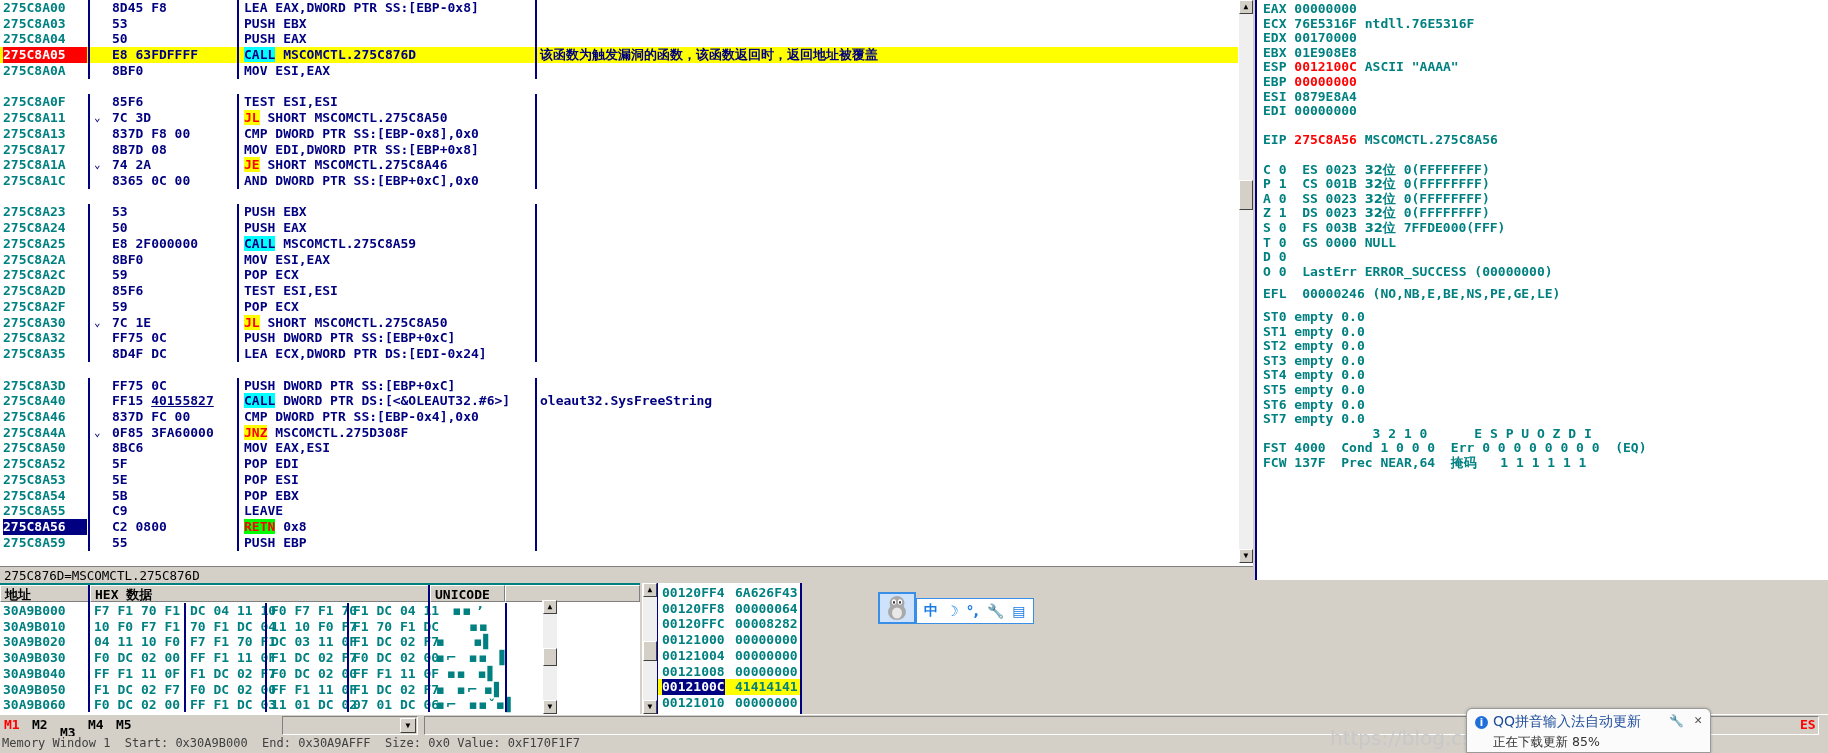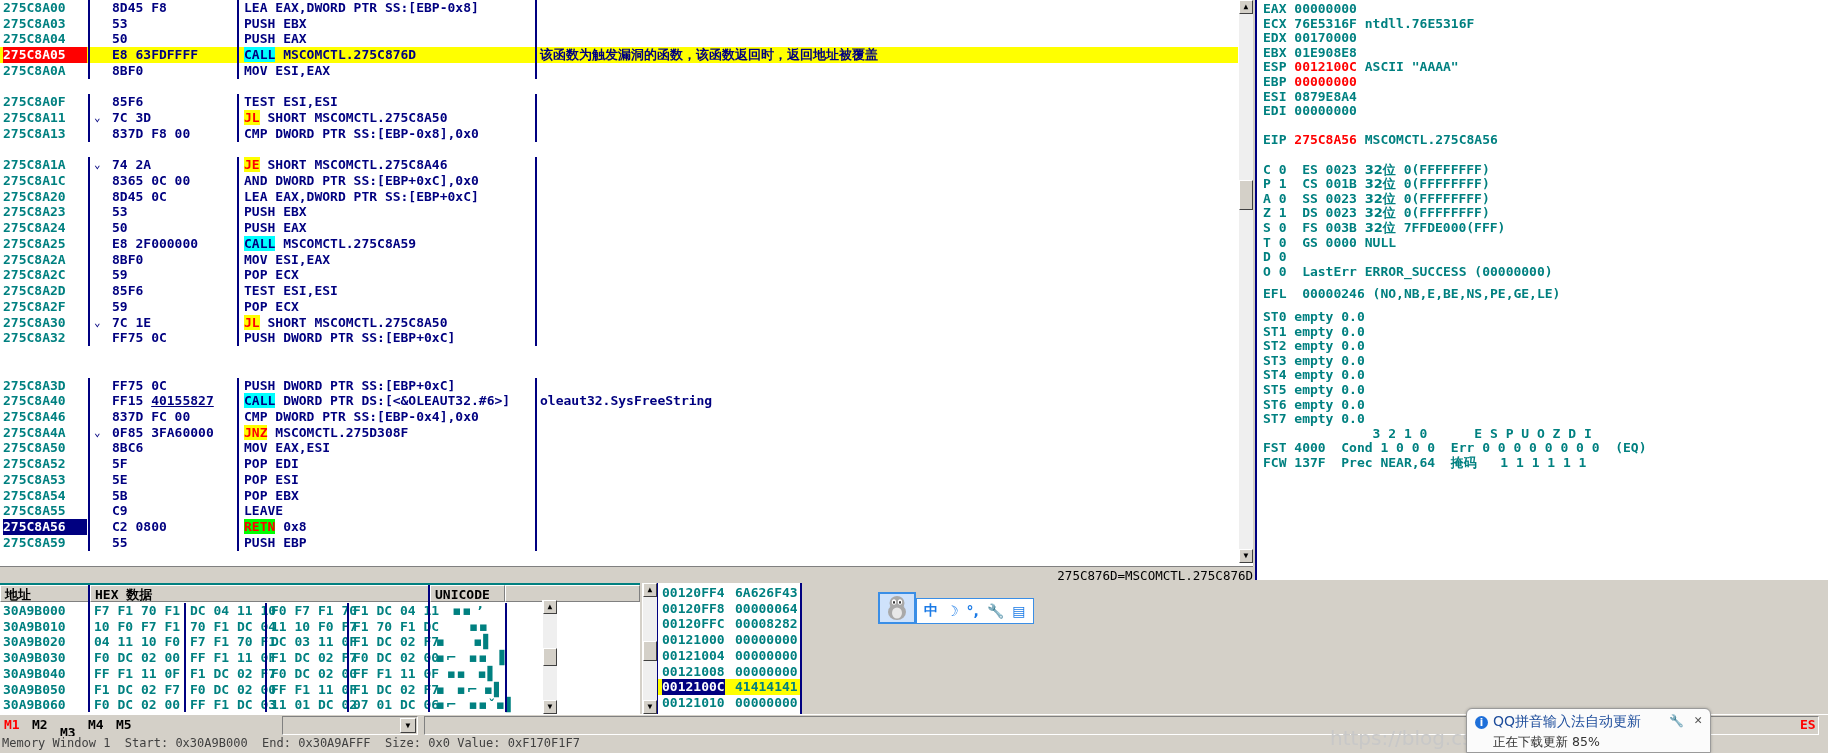--- a/index.html
+++ b/index.html
@@ -56,24 +56,23 @@
   .sbthumb{
     position:absolute;left:0;width:14px;background:#d4d0c8;
     border-top:1px solid #fff;border-left:1px solid #fff;
     border-right:1px solid #404040;border-bottom:1px solid #404040;
     box-sizing:border-box;
   }
 
   
   #disasm-status{
     position:absolute;left:0;top:566px;width:1253px;height:17px;
-    background:#d4d0c8;color:#000;font-size:12.5px;line-height:17px;padding-left:19px;
+    background:#d4d0c8;color:#000;font-size:12.5px;line-height:17px;padding-left:4px;
     white-space:pre;box-sizing:border-box;
     border-top:1px solid #808080;
-    text-align:right;
   }
 
   
   #reg-pane{
     position:absolute;left:1255px;top:0;width:573px;height:580px;background:#ffffff;
   }
   #reg-pane .edge{position:absolute;left:0;top:0;bottom:0;width:2px;background:#000080;}
   .rline{
     position:absolute;left:8px;white-space:pre;color:#008080;font-weight:bold;font-size:13px;
     line-height:14.6px;
@@ -195,32 +194,33 @@
 <div id="disasm-pane">
   <div id="disasm-list">
       <div class="drow" style="position: absolute; left: 0px; right: 0px; top: 0px;"><span class="d-addr">275C8A00</span><span class="d-sep1"></span><span class="d-hex">8D45 F8</span><span class="d-sep2"></span><span class="d-asm">LEA EAX,DWORD PTR SS:[EBP-0x8]</span><span class="d-sep3"></span></div>
       <div class="drow" style="position: absolute; left: 0px; right: 0px; top: 15.73px;"><span class="d-addr">275C8A03</span><span class="d-sep1"></span><span class="d-hex">53</span><span class="d-sep2"></span><span class="d-asm">PUSH EBX</span><span class="d-sep3"></span></div>
       <div class="drow" style="position: absolute; left: 0px; right: 0px; top: 31.46px;"><span class="d-addr">275C8A04</span><span class="d-sep1"></span><span class="d-hex">50</span><span class="d-sep2"></span><span class="d-asm">PUSH EAX</span><span class="d-sep3"></span></div>
       <div class="drow hl-yellow sel-eip" style="position: absolute; left: 0px; right: 0px; top: 47.19px;"><span class="d-addr">275C8A05</span><span class="d-sep1"></span><span class="d-hex">E8 63FDFFFF</span><span class="d-sep2"></span><span class="d-asm"><span class="op-call">CALL</span> MSCOMCTL.275C876D</span><span class="d-sep3"></span><span class="d-cmt cn-ann">该函数为触发漏洞的函数，该函数返回时，返回地址被覆盖</span></div>
       <div class="drow" style="position: absolute; left: 0px; right: 0px; top: 62.92px;"><span class="d-addr">275C8A0A</span><span class="d-sep1"></span><span class="d-hex">8BF0</span><span class="d-sep2"></span><span class="d-asm">MOV ESI,EAX</span><span class="d-sep3"></span></div>
       <div class="drow" style="position: absolute; left: 0px; right: 0px; top: 94.38px;"><span class="d-addr">275C8A0F</span><span class="d-sep1"></span><span class="d-hex">85F6</span><span class="d-sep2"></span><span class="d-asm">TEST ESI,ESI</span><span class="d-sep3"></span></div>
       <div class="drow" style="position: absolute; left: 0px; right: 0px; top: 110.11px;"><span class="d-addr">275C8A11</span><span class="d-sep1"></span><span class="d-arrow">⌄</span><span class="d-hex">7C 3D</span><span class="d-sep2"></span><span class="d-asm"><span class="op-jcc">JL</span> SHORT MSCOMCTL.275C8A50</span><span class="d-sep3"></span></div>
       <div class="drow" style="position: absolute; left: 0px; right: 0px; top: 125.84px;"><span class="d-addr">275C8A13</span><span class="d-sep1"></span><span class="d-hex">837D F8 00</span><span class="d-sep2"></span><span class="d-asm">CMP DWORD PTR SS:[EBP-0x8],0x0</span><span class="d-sep3"></span></div>
+      <div class="drow" style="position: absolute; left: 0px; right: 0px; top: 141.57px;"><span class="d-addr">275C8A17</span><span class="d-sep1"></span><span class="d-hex">8B7D 08</span><span class="d-sep2"></span><span class="d-asm">MOV EDI,DWORD PTR SS:[EBP+0x8]</span><span class="d-sep3"></span></div>
       <div class="drow" style="position: absolute; left: 0px; right: 0px; top: 157.3px;"><span class="d-addr">275C8A1A</span><span class="d-sep1"></span><span class="d-arrow">⌄</span><span class="d-hex">74 2A</span><span class="d-sep2"></span><span class="d-asm"><span class="op-jcc">JE</span> SHORT MSCOMCTL.275C8A46</span><span class="d-sep3"></span></div>
       <div class="drow" style="position: absolute; left: 0px; right: 0px; top: 173.03px;"><span class="d-addr">275C8A1C</span><span class="d-sep1"></span><span class="d-hex">8365 0C 00</span><span class="d-sep2"></span><span class="d-asm">AND DWORD PTR SS:[EBP+0xC],0x0</span><span class="d-sep3"></span></div>
-      <div class="drow" style="position: absolute; left: 0px; right: 0px; top: 188.76px;"><span class="d-addr">275C8A20</span><span class="d-sep1"></span><span class="d-hex">8D45 0C</span><span class="d-sep2"></span><span class="d-asm">LEA EAX,DWORD PTR SS:[EBP+0xC]</span><span class="d-sep3"></span></div>
       <div class="drow" style="position: absolute; left: 0px; right: 0px; top: 204.49px;"><span class="d-addr">275C8A23</span><span class="d-sep1"></span><span class="d-hex">53</span><span class="d-sep2"></span><span class="d-asm">PUSH EBX</span><span class="d-sep3"></span></div>
       <div class="drow" style="position: absolute; left: 0px; right: 0px; top: 220.22px;"><span class="d-addr">275C8A24</span><span class="d-sep1"></span><span class="d-hex">50</span><span class="d-sep2"></span><span class="d-asm">PUSH EAX</span><span class="d-sep3"></span></div>
       <div class="drow" style="position: absolute; left: 0px; right: 0px; top: 235.95px;"><span class="d-addr">275C8A25</span><span class="d-sep1"></span><span class="d-hex">E8 2F000000</span><span class="d-sep2"></span><span class="d-asm"><span class="op-call">CALL</span> MSCOMCTL.275C8A59</span><span class="d-sep3"></span></div>
       <div class="drow" style="position: absolute; left: 0px; right: 0px; top: 251.68px;"><span class="d-addr">275C8A2A</span><span class="d-sep1"></span><span class="d-hex">8BF0</span><span class="d-sep2"></span><span class="d-asm">MOV ESI,EAX</span><span class="d-sep3"></span></div>
       <div class="drow" style="position: absolute; left: 0px; right: 0px; top: 267.41px;"><span class="d-addr">275C8A2C</span><span class="d-sep1"></span><span class="d-hex">59</span><span class="d-sep2"></span><span class="d-asm">POP ECX</span><span class="d-sep3"></span></div>
       <div class="drow" style="position: absolute; left: 0px; right: 0px; top: 283.14px;"><span class="d-addr">275C8A2D</span><span class="d-sep1"></span><span class="d-hex">85F6</span><span class="d-sep2"></span><span class="d-asm">TEST ESI,ESI</span><span class="d-sep3"></span></div>
       <div class="drow" style="position: absolute; left: 0px; right: 0px; top: 298.87px;"><span class="d-addr">275C8A2F</span><span class="d-sep1"></span><span class="d-hex">59</span><span class="d-sep2"></span><span class="d-asm">POP ECX</span><span class="d-sep3"></span></div>
       <div class="drow" style="position: absolute; left: 0px; right: 0px; top: 314.6px;"><span class="d-addr">275C8A30</span><span class="d-sep1"></span><span class="d-arrow">⌄</span><span class="d-hex">7C 1E</span><span class="d-sep2"></span><span class="d-asm"><span class="op-jcc">JL</span> SHORT MSCOMCTL.275C8A50</span><span class="d-sep3"></span></div>
       <div class="drow" style="position: absolute; left: 0px; right: 0px; top: 330.33px; padding-left: 40px;"><span class="d-addr">275C8A32</span><span class="d-sep1"></span><span class="d-hex">FF75 0C</span><span class="d-sep2"></span><span class="d-asm">PUSH DWORD PTR SS:[EBP+0xC]</span><span class="d-sep3"></span></div>
+      <div class="drow" style="position: absolute; left: 0px; right: 0px; top: 346.06px;"><span class="d-addr">275C8A35</span><span class="d-sep1"></span><span class="d-hex">8D4F DC</span><span class="d-sep2"></span><span class="d-asm">LEA ECX,DWORD PTR DS:[EDI-0x24]</span><span class="d-sep3"></span></div>
       <div class="drow" style="position: absolute; left: 0px; right: 0px; top: 377.52px;"><span class="d-addr">275C8A3D</span><span class="d-sep1"></span><span class="d-hex">FF75 0C</span><span class="d-sep2"></span><span class="d-asm">PUSH DWORD PTR SS:[EBP+0xC]</span><span class="d-sep3"></span></div>
       <div class="drow" style="position: absolute; left: 0px; right: 0px; top: 393.25px;"><span class="d-addr">275C8A40</span><span class="d-sep1"></span><span class="d-hex">FF15 <span class="und">40155827</span></span><span class="d-sep2"></span><span class="d-asm"><span class="op-call">CALL</span> DWORD PTR DS:[&lt;&amp;OLEAUT32.#6&gt;]</span><span class="d-sep3"></span><span class="d-cmt">oleaut32.SysFreeString</span></div>
       <div class="drow" style="position: absolute; left: 0px; right: 0px; top: 408.98px;"><span class="d-addr">275C8A46</span><span class="d-sep1"></span><span class="d-hex">837D FC 00</span><span class="d-sep2"></span><span class="d-asm">CMP DWORD PTR SS:[EBP-0x4],0x0</span><span class="d-sep3"></span></div>
       <div class="drow" style="position: absolute; left: 0px; right: 0px; top: 424.71px;"><span class="d-addr">275C8A4A</span><span class="d-sep1"></span><span class="d-arrow">⌄</span><span class="d-hex">0F85 3FA60000</span><span class="d-sep2"></span><span class="d-asm"><span class="op-jcc">JNZ</span> MSCOMCTL.275D308F</span><span class="d-sep3"></span></div>
       <div class="drow" style="position: absolute; left: 0px; right: 0px; top: 440.44px;"><span class="d-addr">275C8A50</span><span class="d-sep1"></span><span class="d-hex">8BC6</span><span class="d-sep2"></span><span class="d-asm">MOV EAX,ESI</span><span class="d-sep3"></span></div>
       <div class="drow" style="position: absolute; left: 0px; right: 0px; top: 456.17px;"><span class="d-addr">275C8A52</span><span class="d-sep1"></span><span class="d-hex">5F</span><span class="d-sep2"></span><span class="d-asm">POP EDI</span><span class="d-sep3"></span></div>
       <div class="drow" style="position: absolute; left: 0px; right: 0px; top: 471.9px;"><span class="d-addr">275C8A53</span><span class="d-sep1"></span><span class="d-hex">5E</span><span class="d-sep2"></span><span class="d-asm">POP ESI</span><span class="d-sep3"></span></div>
       <div class="drow" style="position: absolute; left: 0px; right: 0px; top: 487.63px;"><span class="d-addr">275C8A54</span><span class="d-sep1"></span><span class="d-hex">5B</span><span class="d-sep2"></span><span class="d-asm">POP EBX</span><span class="d-sep3"></span></div>
       <div class="drow" style="position: absolute; left: 0px; right: 0px; top: 503.36px;"><span class="d-addr">275C8A55</span><span class="d-sep1"></span><span class="d-hex">C9</span><span class="d-sep2"></span><span class="d-asm">LEAVE</span><span class="d-sep3"></span></div>
       <div class="drow sel-blue" style="position: absolute; left: 0px; right: 0px; top: 519.09px;"><span class="d-addr">275C8A56</span><span class="d-sep1"></span><span class="d-hex">C2 0800</span><span class="d-sep2"></span><span class="d-asm"><span class="op-retn">RETN</span> 0x8</span><span class="d-sep3"></span></div>

